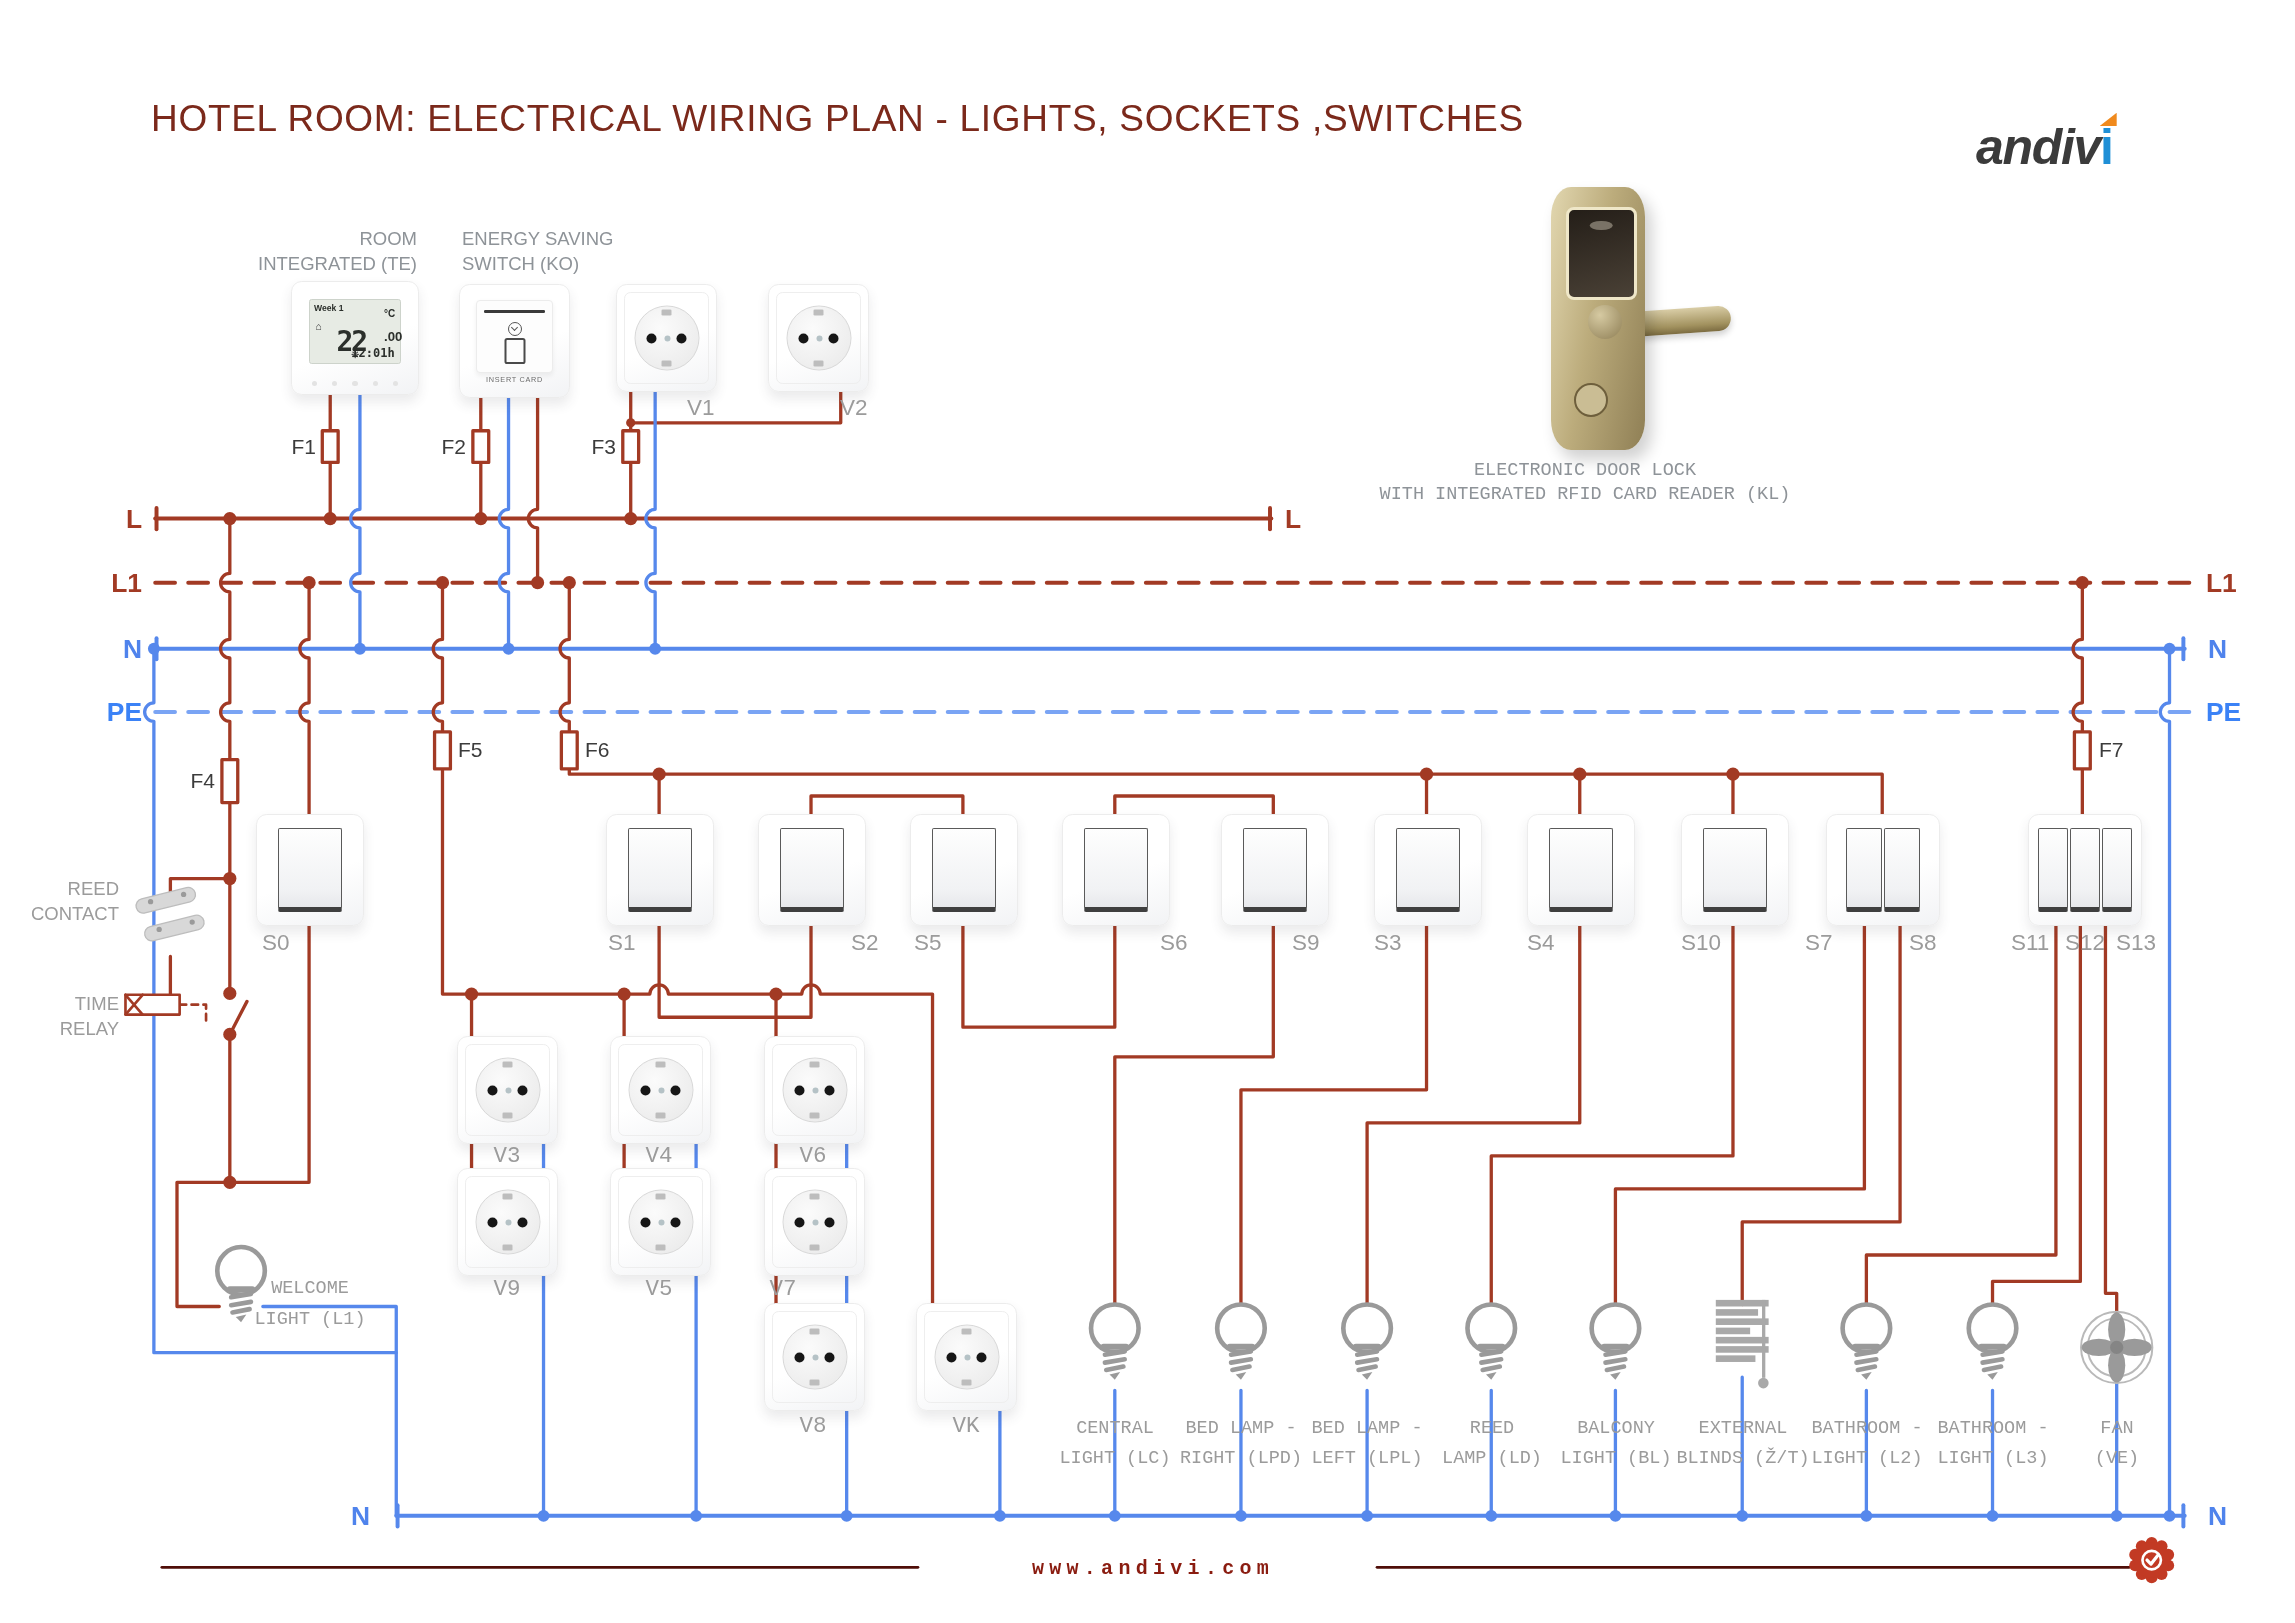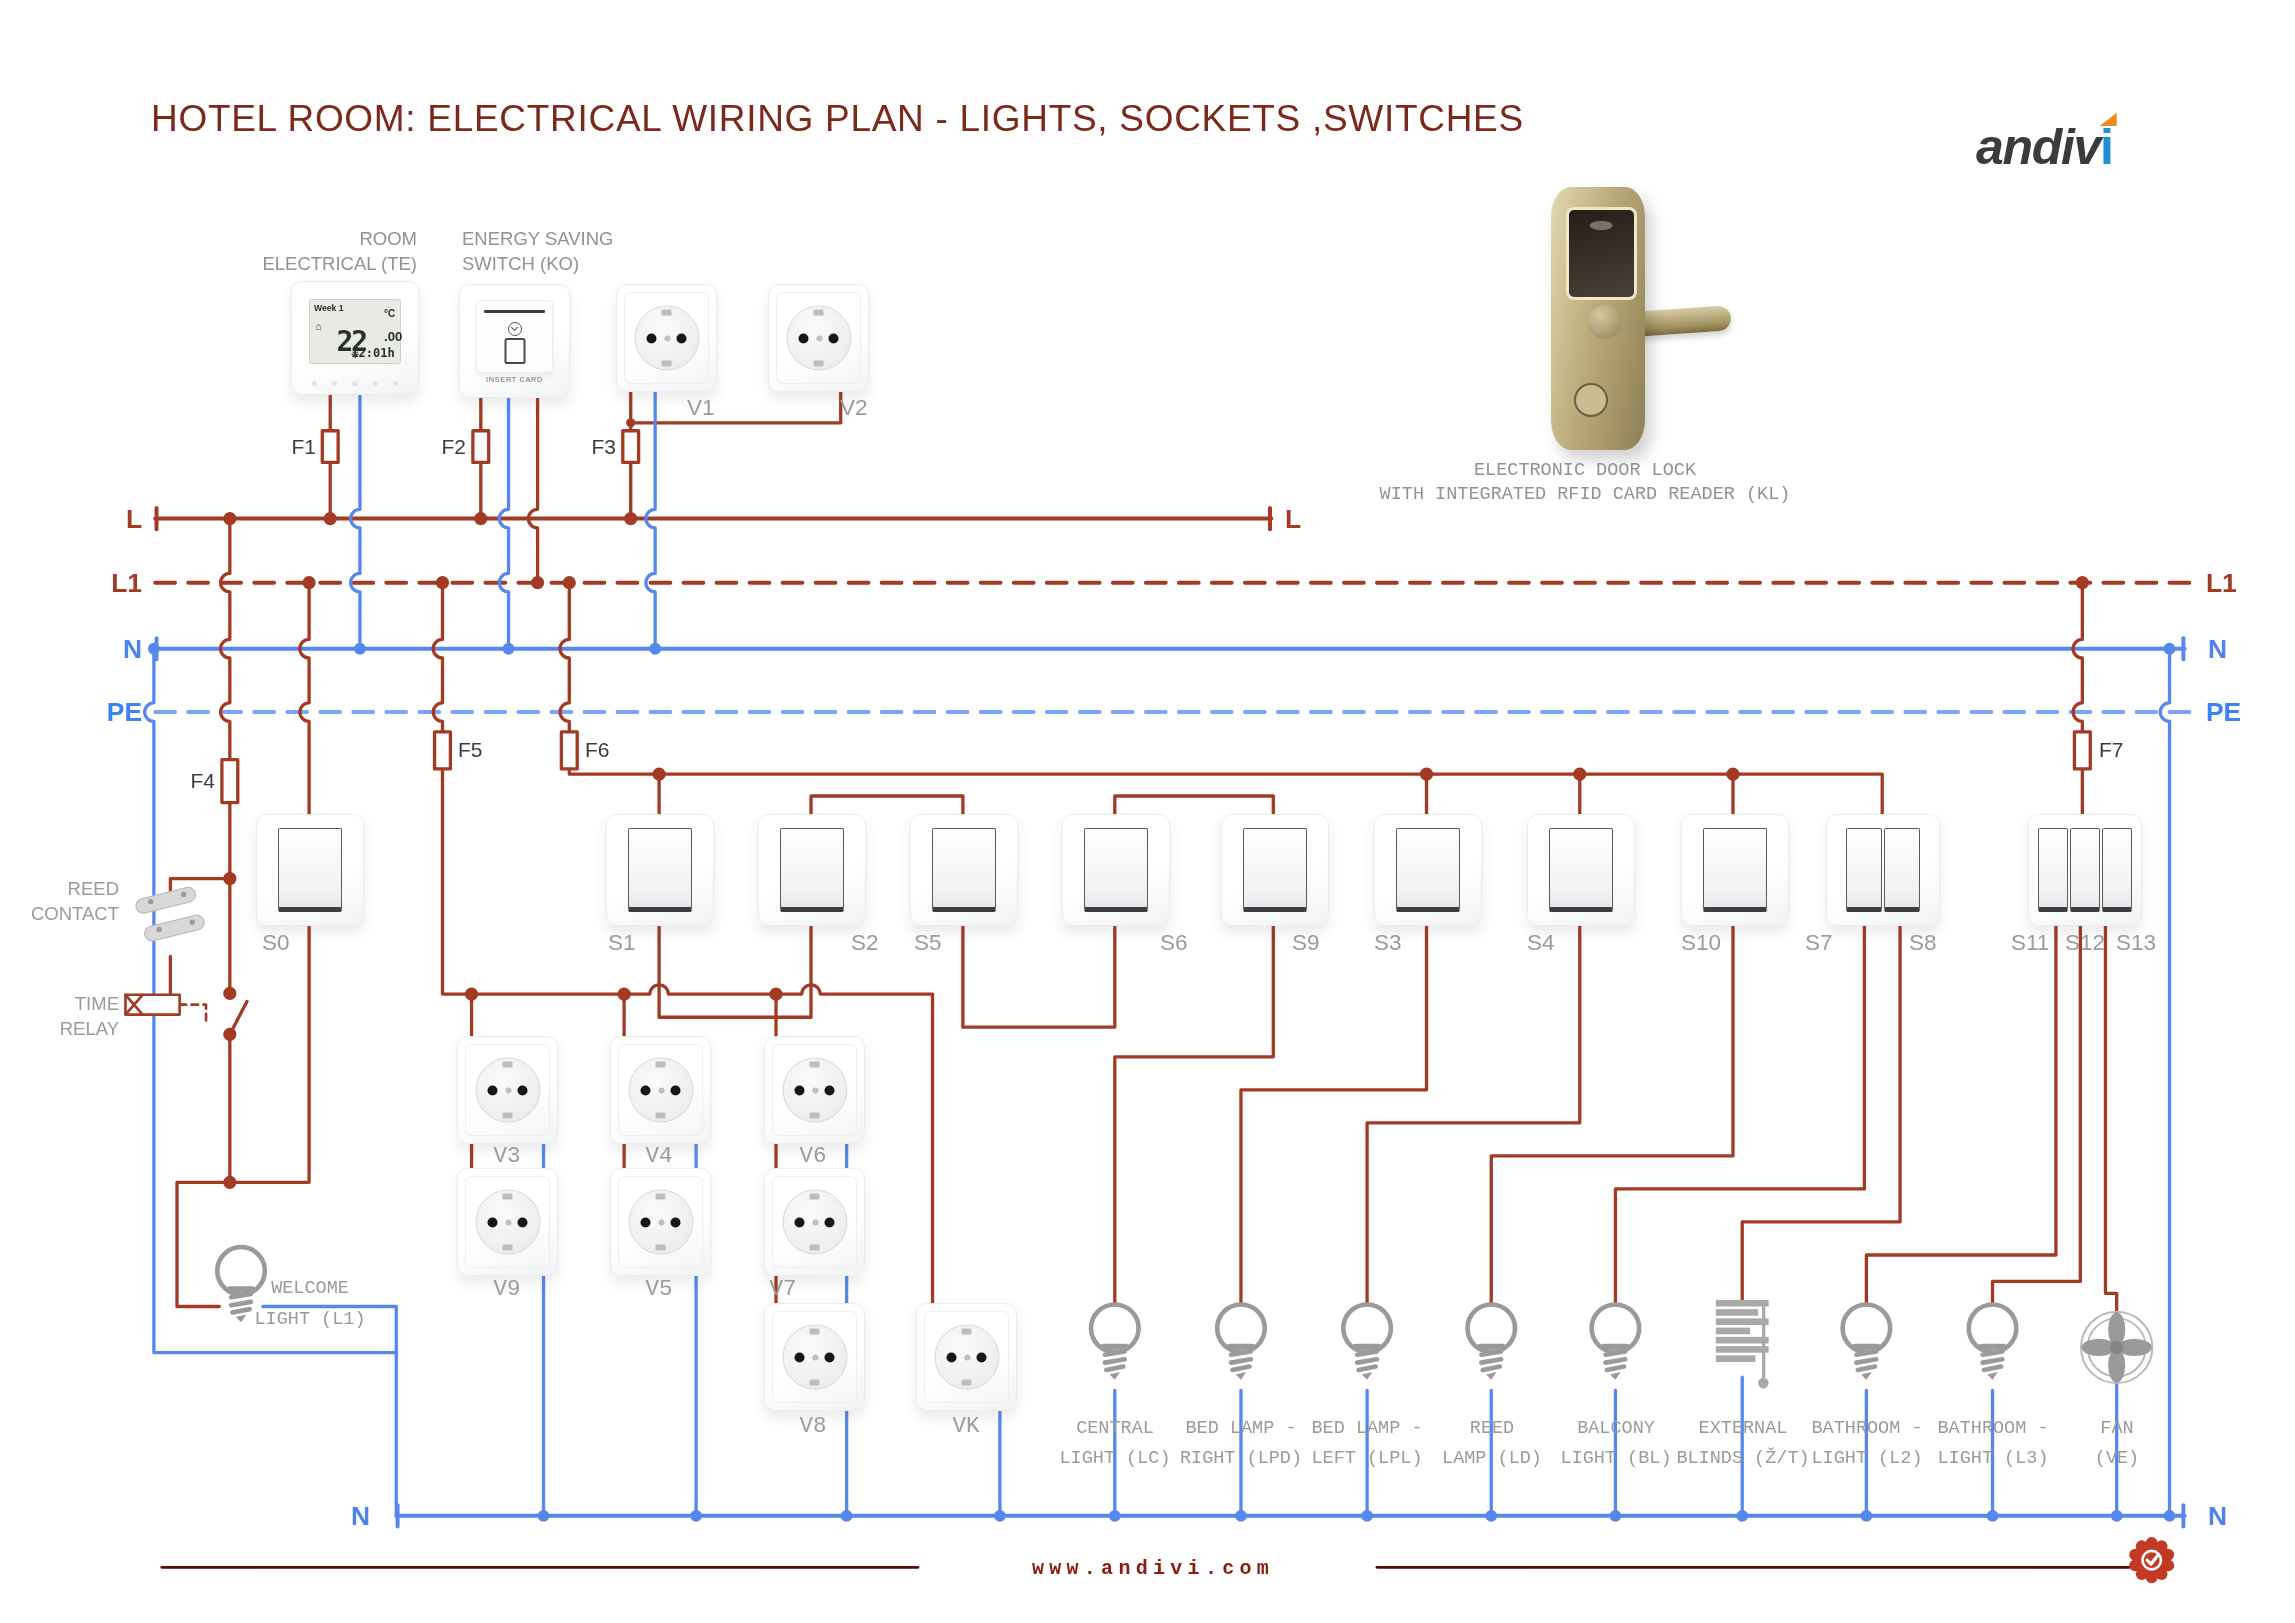--- a/index.html
+++ b/index.html
@@ -327,21 +327,21 @@
 
   <div class="abs fuse-lab ra" style="left:316px;top:447px">F1</div>
   <div class="abs fuse-lab ra" style="left:466px;top:447px">F2</div>
   <div class="abs fuse-lab ra" style="left:616px;top:447px">F3</div>
   <div class="abs fuse-lab ra" style="left:215px;top:781px">F4</div>
   <div class="abs fuse-lab la" style="left:458px;top:750px">F5</div>
   <div class="abs fuse-lab la" style="left:585px;top:750px">F6</div>
   <div class="abs fuse-lab la" style="left:2099px;top:750px">F7</div>
 
   <div class="abs cap ra" style="left:417px;top:239px">ROOM</div>
-  <div class="abs cap ra" style="left:417px;top:264px">ELECTRICAL (TE)</div>
+  <div class="abs cap ra" style="left:417px;top:264px">INTEGRATED (TE)</div>
   <div class="abs cap la" style="left:462px;top:239px">ENERGY SAVING</div>
   <div class="abs cap la" style="left:462px;top:264px">SWITCH (KO)</div>
 
   <div class="plate" style="left:291px;top:281px;width:126px;height:112px">
     <div class="lcd">
       <span class="week">Week 1</span>
       <span class="ic1">⌂</span>
       <span class="temp">22</span>
       <span class="unit">°C</span>
       <span class="frac">.00</span>

